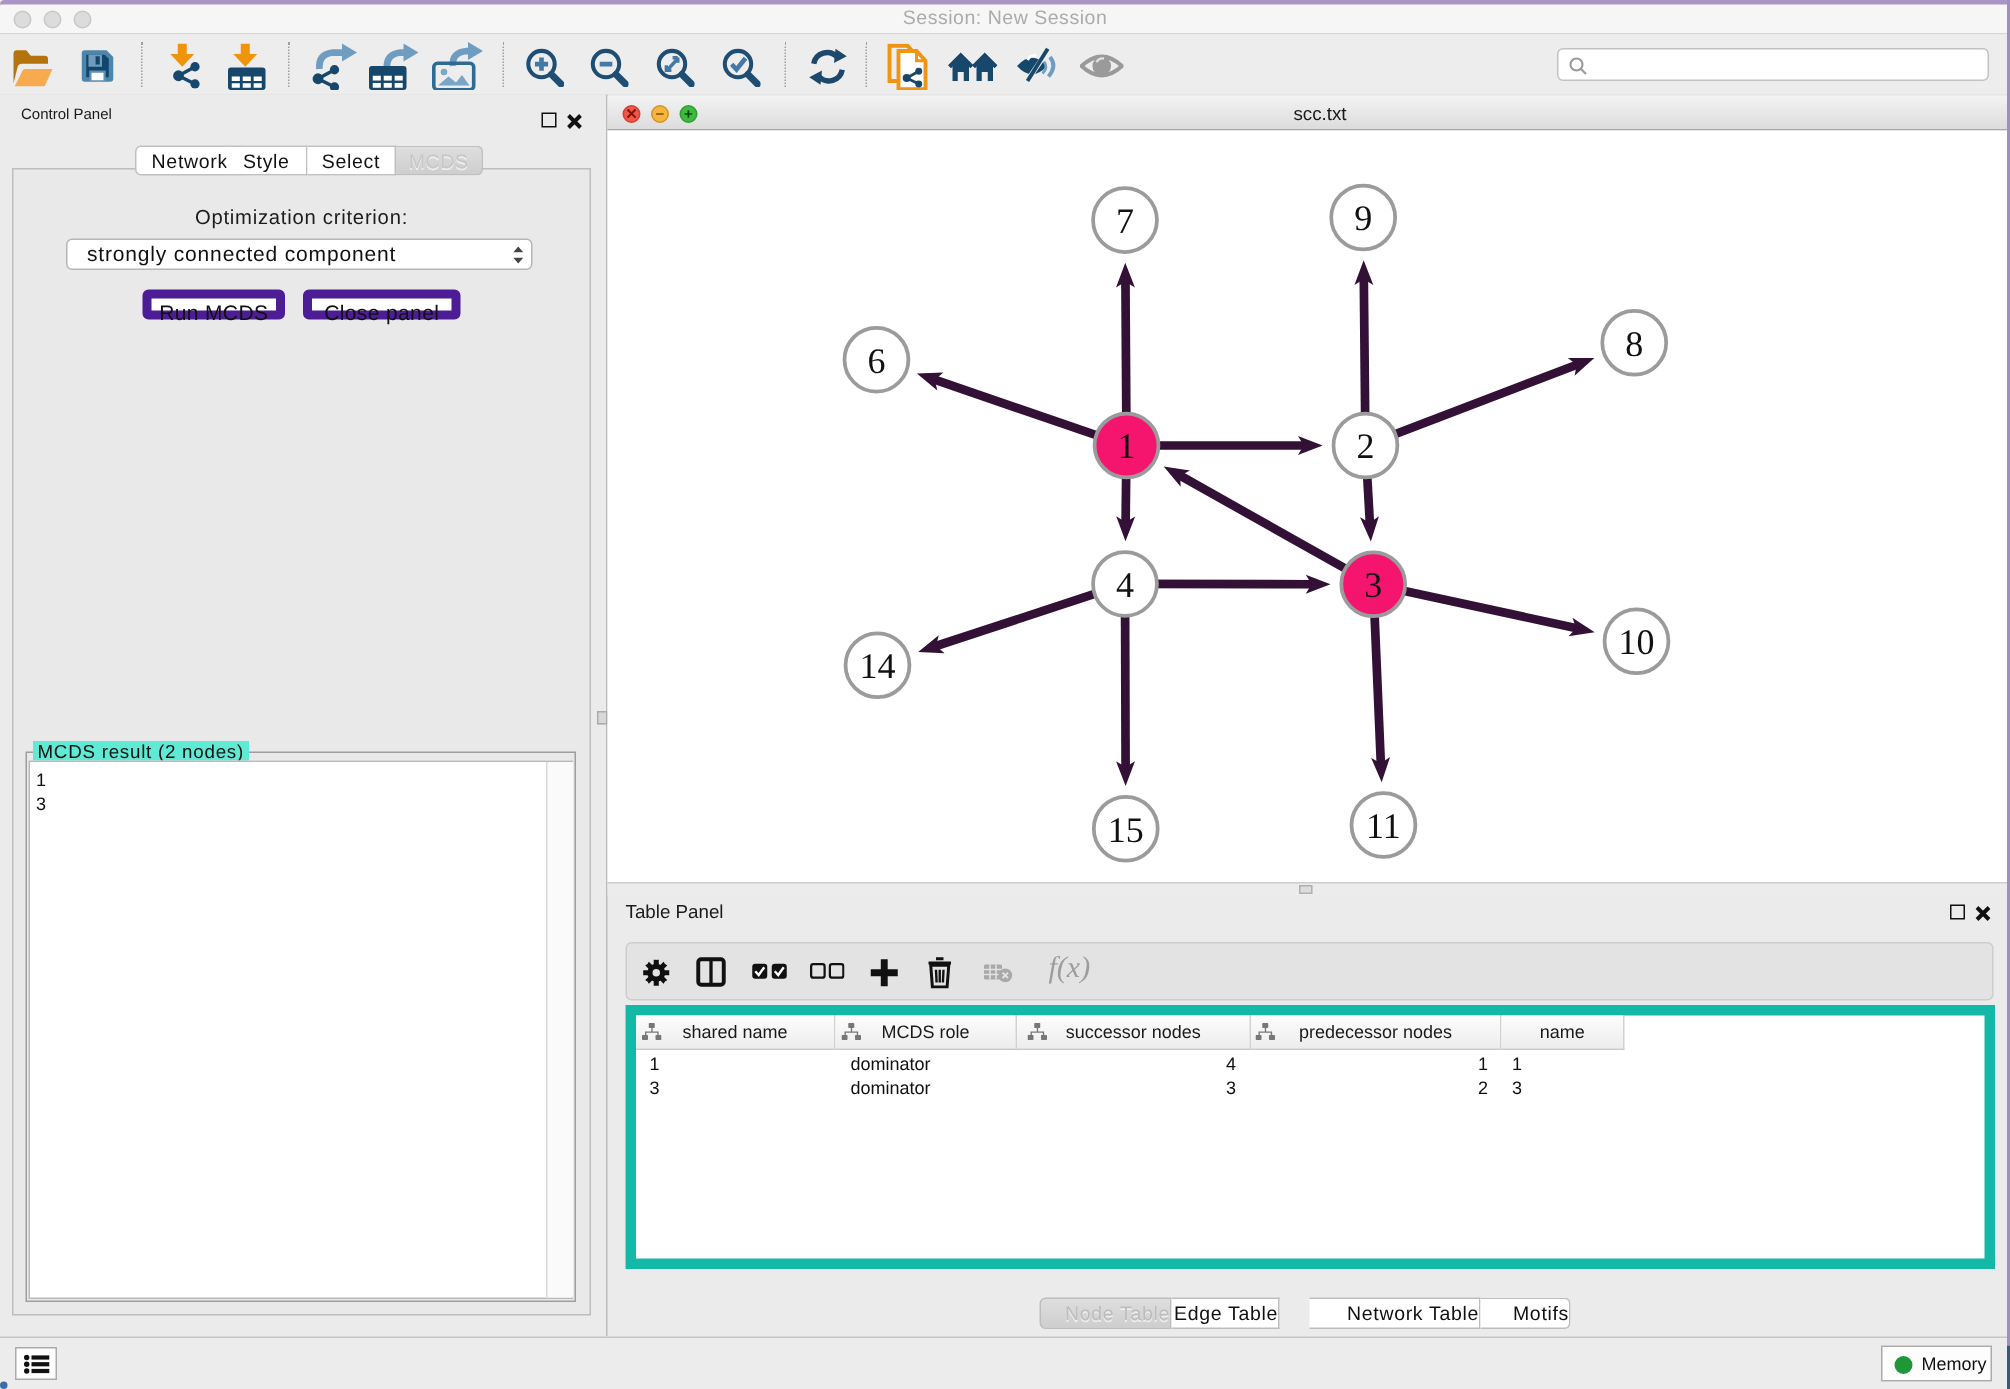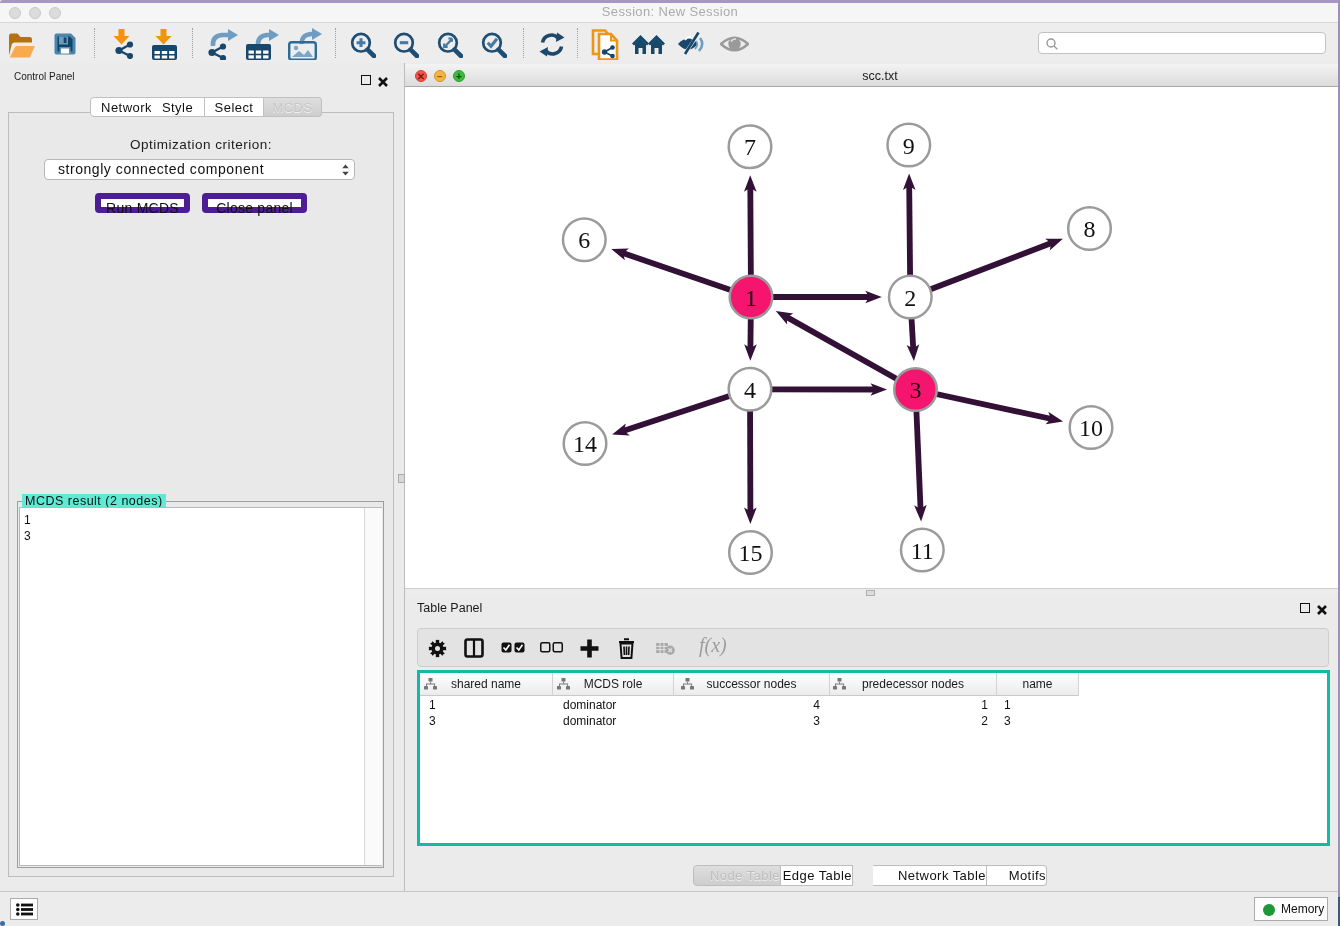--- a/index.html
+++ b/index.html
@@ -42,21 +42,21 @@
   .light{position:absolute;top:5.5px;width:12px;height:12px;border-radius:50%;box-sizing:border-box;
          font-size:10px;line-height:11px;text-align:center;font-weight:bold;}
   #netwin-name{position:absolute;top:5px;left:0;width:100%;text-align:center;text-indent:17px;font-size:12.5px;color:#1a1a1a;}
   #canvas{left:405px;top:87px;width:933px;height:501px;background:#fff;}
   
   #hdiv{left:405px;top:588px;width:933px;height:9px;background:#ececec;border-top:1px solid #cdcdcd;box-sizing:border-box;}
   #hdiv-handle{left:866px;top:590px;width:9px;height:6px;background:#dcdcdc;border:1px solid #b0b0b0;box-sizing:border-box;}
   
   #tp-title{left:417px;top:601px;font-size:12.5px;color:#1a1a1a;}
   #tp-toolbar{left:417px;top:628px;width:912px;height:39px;background:#e3e3e3;border:1px solid #cdcdcd;border-radius:4px;box-sizing:border-box;}
-  #tablebox{left:417px;top:670px;width:913px;height:176px;background:#fff;border:3px solid #14b8a6;box-sizing:border-box;}
+  #tablebox{left:417px;top:670px;width:913px;height:176px;background:#fff;border:7px solid #14b8a6;box-sizing:border-box;}
   .th{position:absolute;top:0;height:23px;background:linear-gradient(#fdfdfd,#ececec);border-right:1px solid #d2d2d2;border-bottom:1px solid #c9c9c9;
       box-sizing:border-box;font-size:12px;color:#1a1a1a;text-align:center;line-height:23px;}
   .trow{position:absolute;font-size:12px;color:#111;height:17px;line-height:17px;}
   
   .btab{position:absolute;top:865px;height:21px;box-sizing:border-box;background:#fff;border:1px solid #bdbdbd;
         font-size:13px;letter-spacing:0.45px;color:#111;text-align:right;line-height:20px;}
   
   #statusbar{left:0;top:891px;width:1340px;height:35px;background:#ececec;border-top:1px solid #c6c6c6;box-sizing:border-box;}
   #listbtn{left:10px;top:898px;width:28px;height:22px;background:#fdfdfd;border:1px solid #ababab;box-sizing:border-box;}
   #membtn{left:1254px;top:897px;width:74px;height:24px;background:#fdfdfd;border:1px solid #ababab;box-sizing:border-box;

